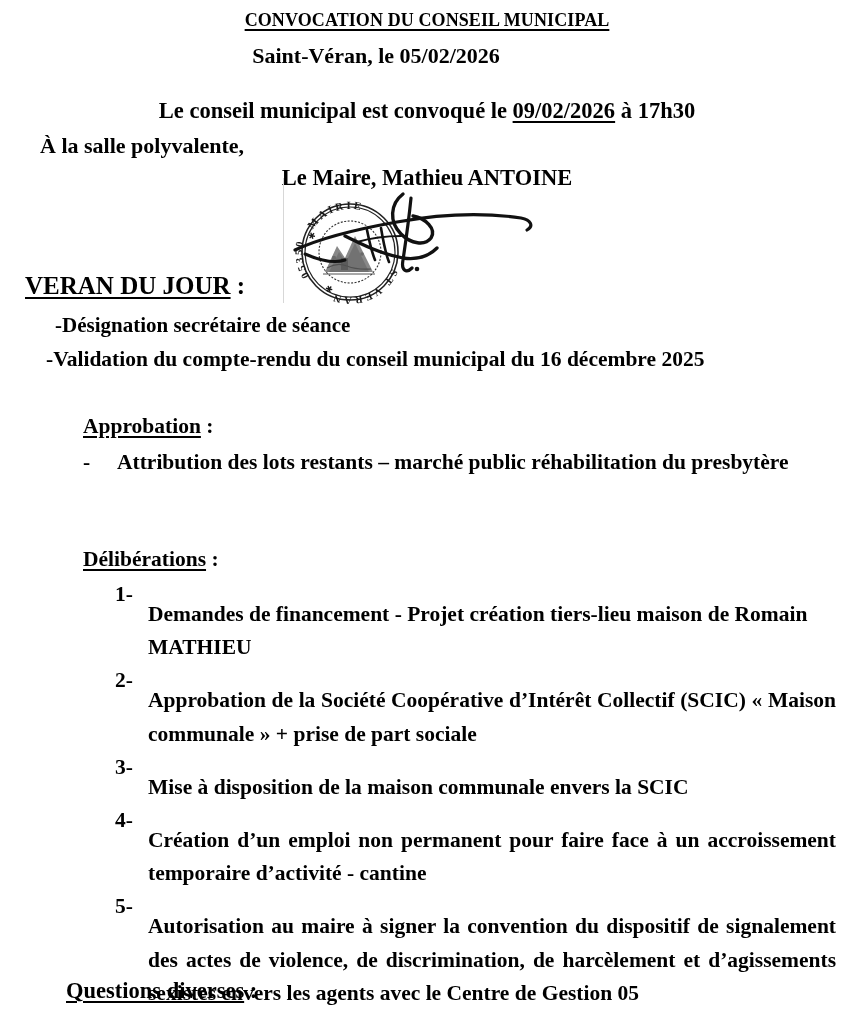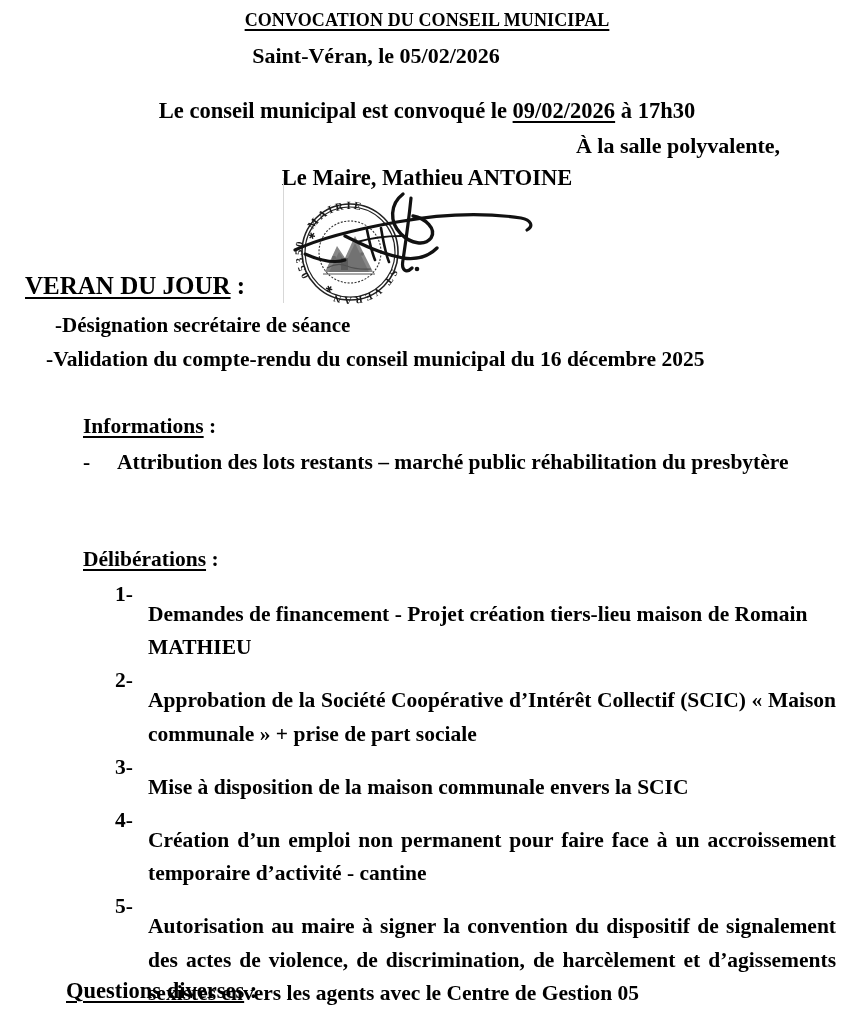--- a/index.html
+++ b/index.html
@@ -65,23 +65,24 @@
     text-decoration: underline;
     text-underline-offset: 3px;
     text-decoration-thickness: 2px;
   }
 
   .venue-line {
     position: absolute;
     left: 0;
     top: 133px;
     width: 780px;
-    text-align: right;
+    text-align: left;
     font-size: 22px;
     font-weight: bold;
+    padding-left: 40px;
   }
 
   .mayor-line {
     position: absolute;
     left: 0;
     top: 165px;
     width: 854px;
     text-align: center;
     font-size: 22.5px;
     font-weight: bold;
@@ -297,21 +298,21 @@
   </div>
 
   <div class="odj-title">
     <span class="lbl">VERAN DU JOUR</span><span> :</span>
   </div>
 
   <div class="odj-item-1">-Désignation secrétaire de séance</div>
   <div class="odj-item-2">-Validation du compte-rendu du conseil municipal du 16 décembre 2025</div>
 
   <div class="sec-head sec-info-head">
-    <span class="lbl">Informations</span><span> :</span>
+    <span class="lbl">Approbation</span><span> :</span>
   </div>
 
   <div class="dash-list">
     <div class="dash-row">
       <span class="dash-mark">-</span>
       <span class="dash-text">Attribution des lots restants – marché public réhabilitation du presbytère</span>
     </div>
   </div>
 
   <div class="sec-head sec-delib-head">

